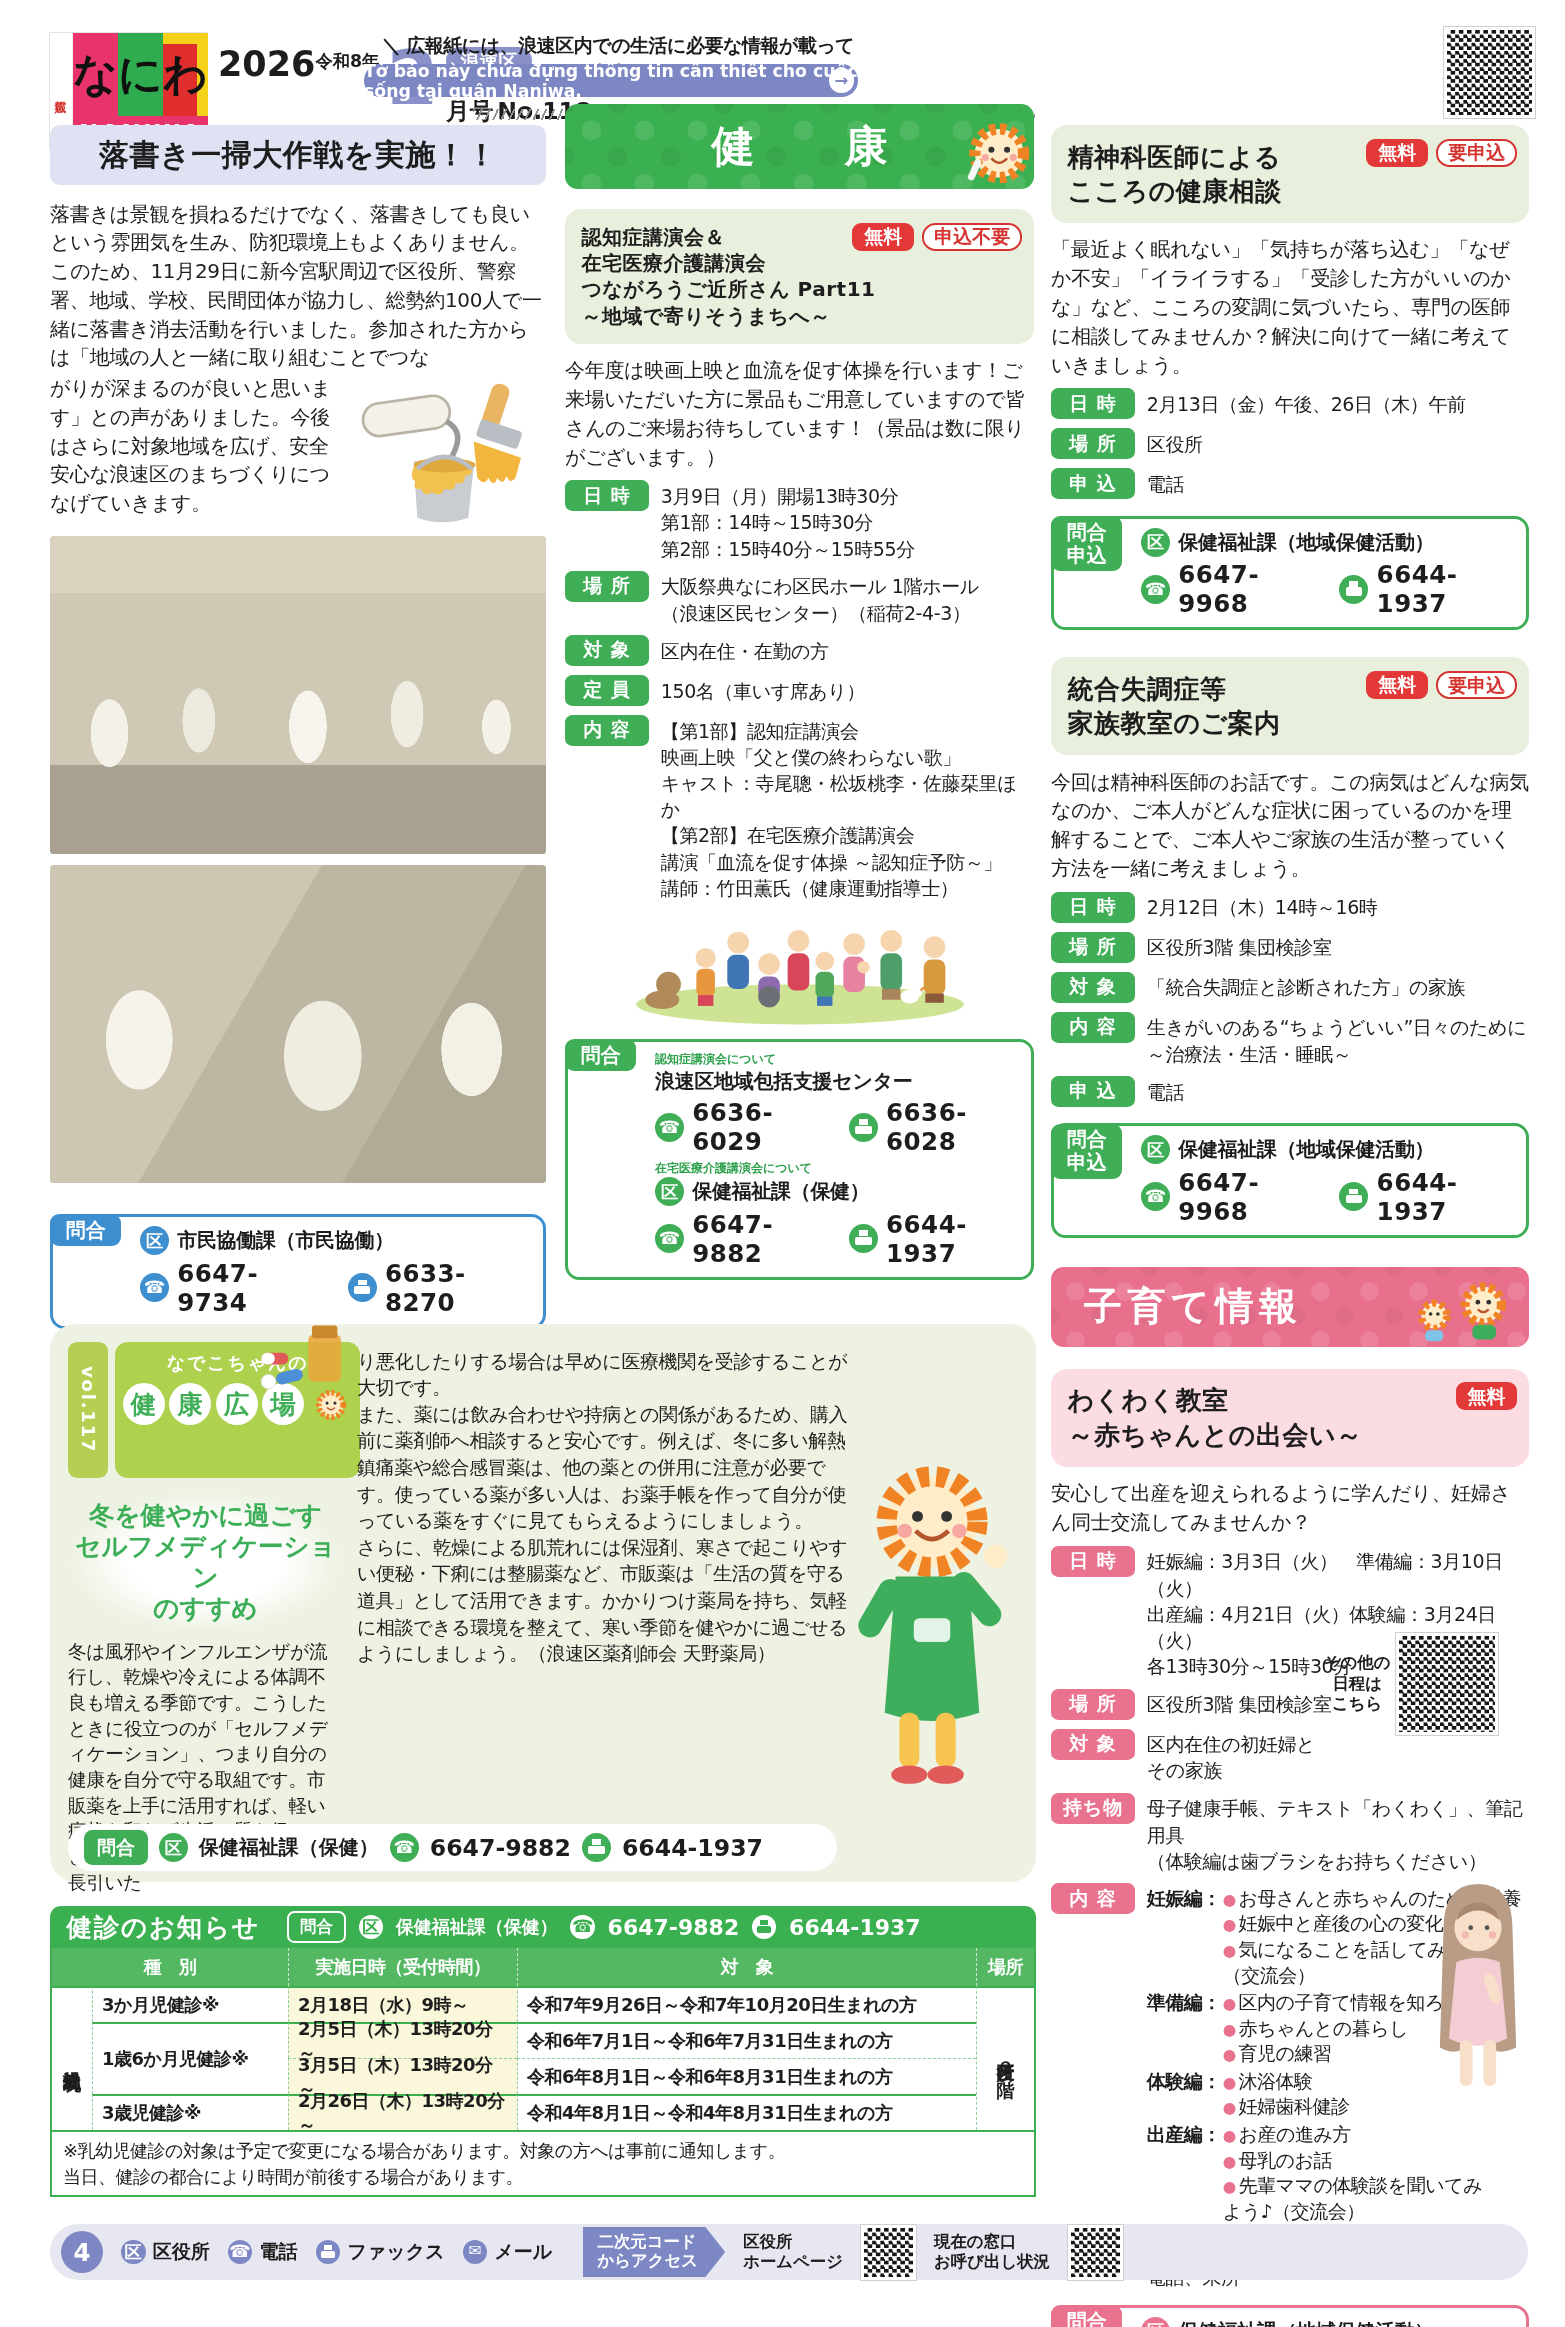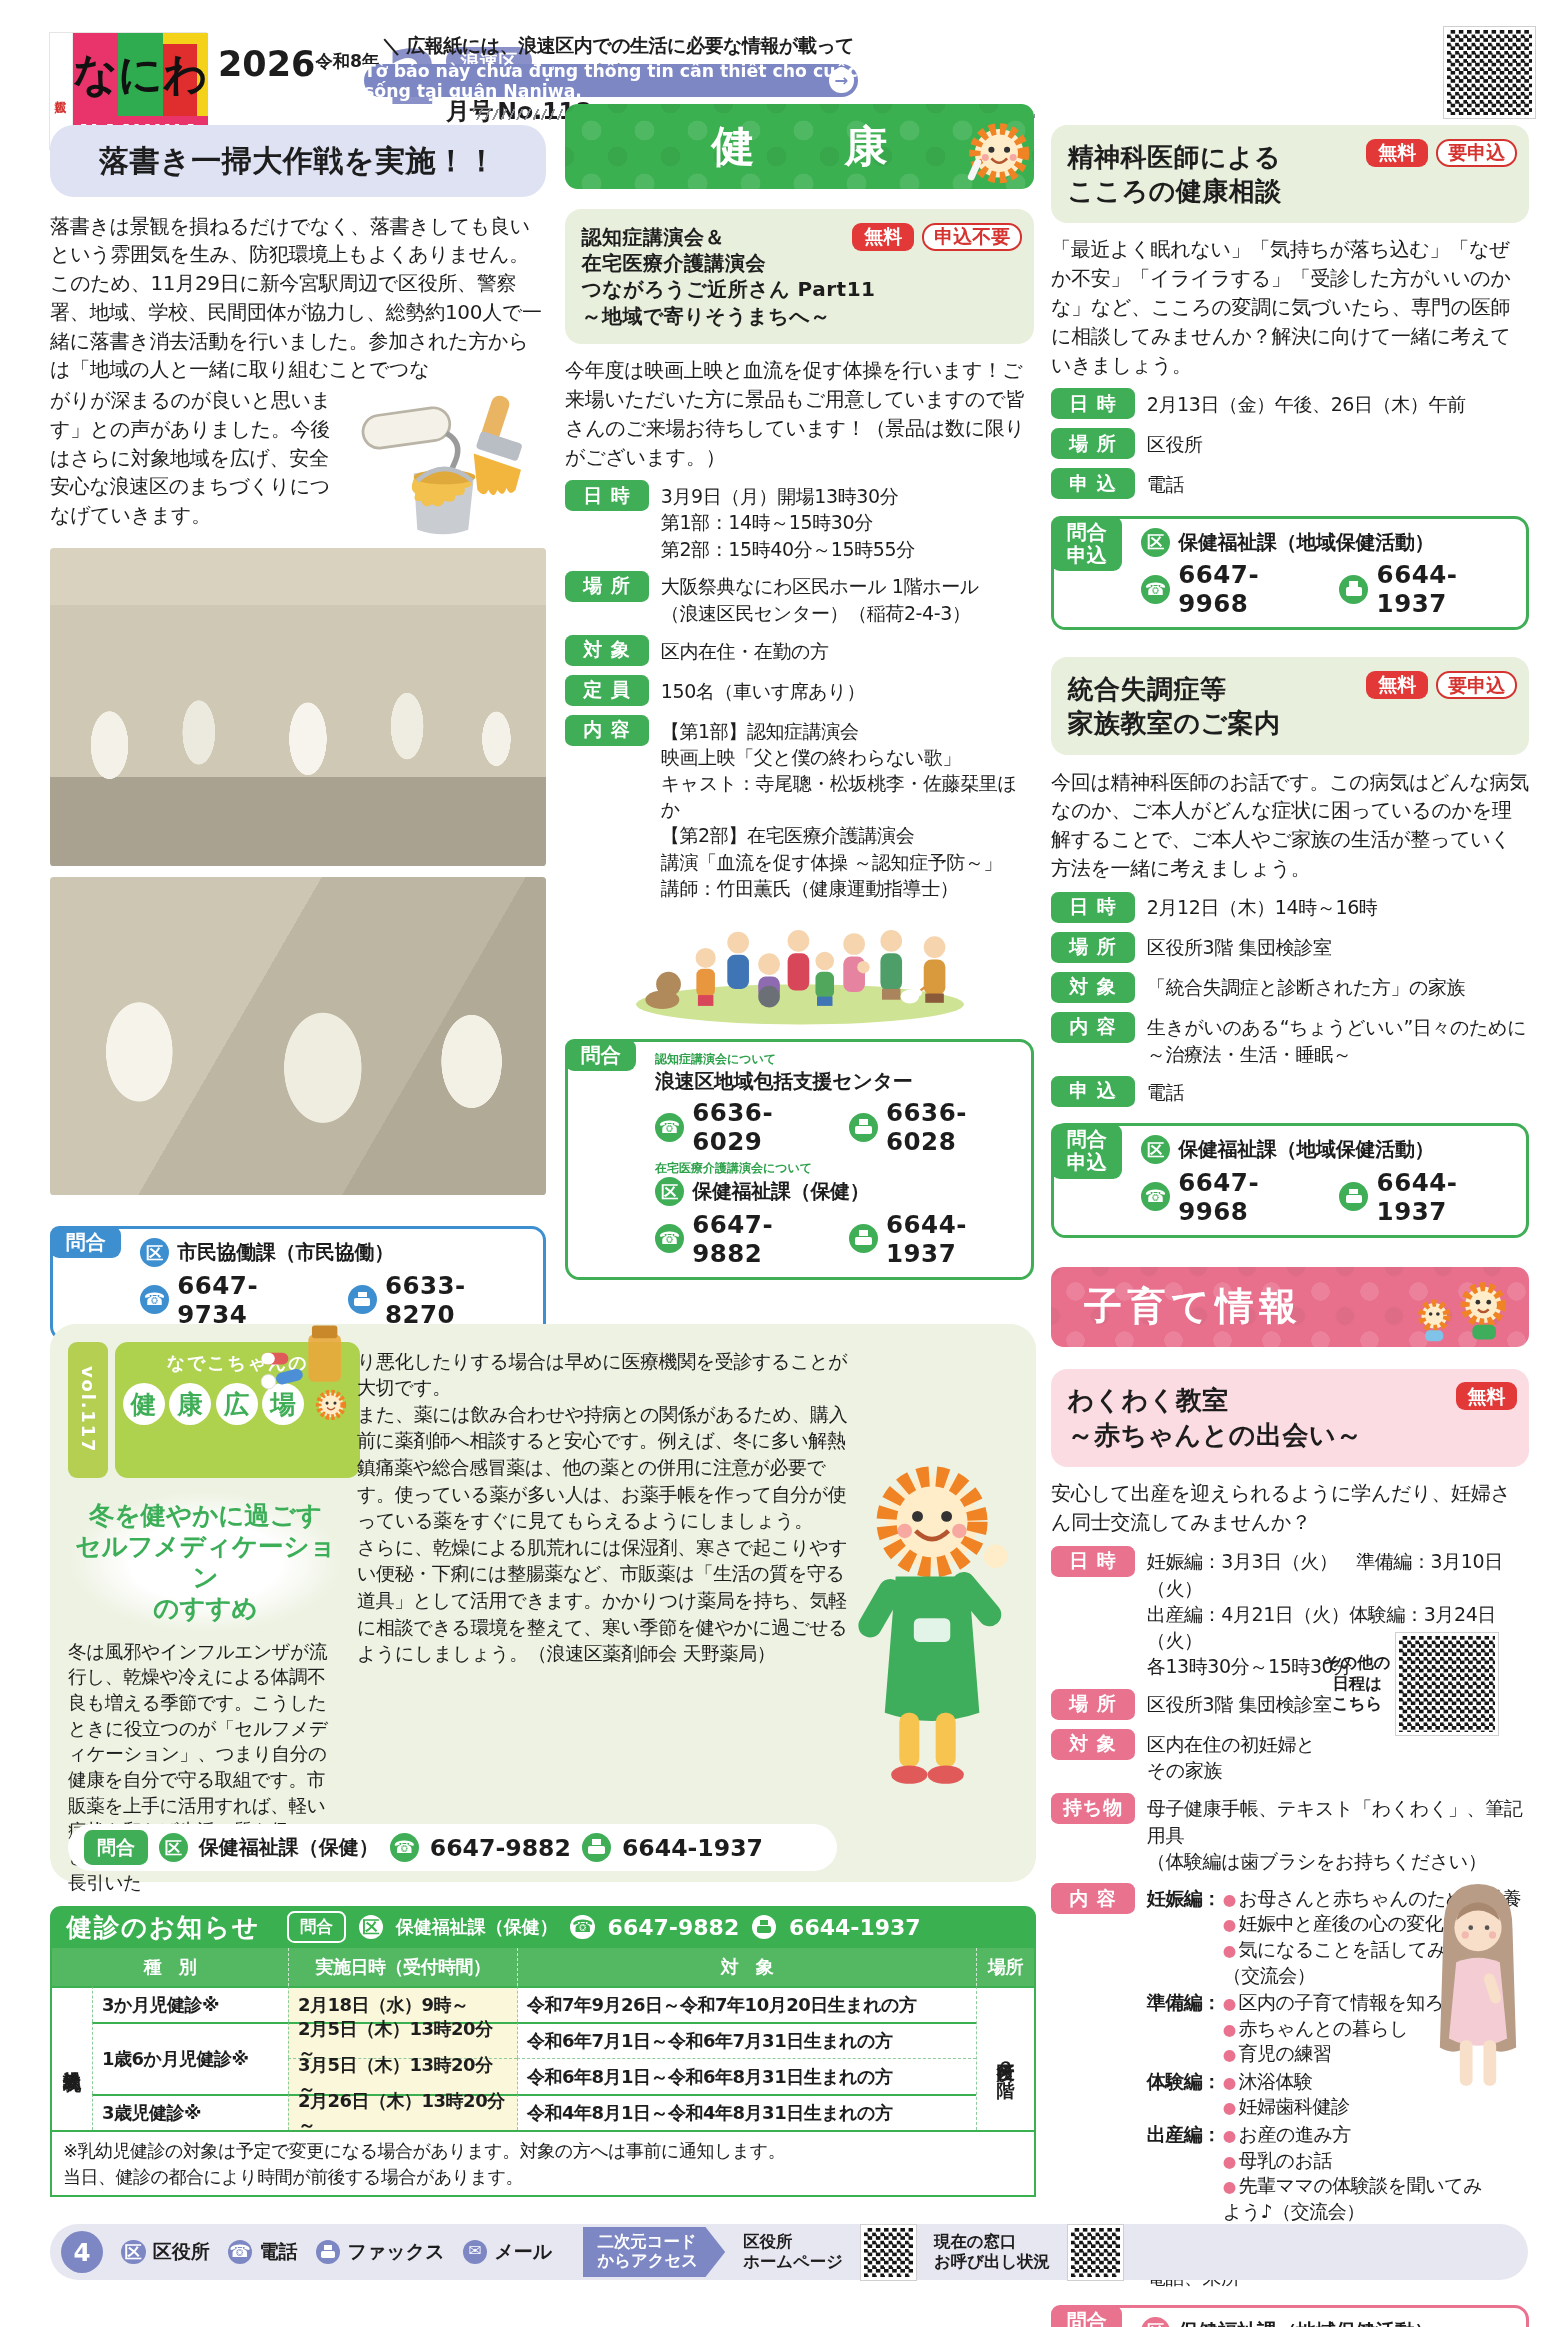--- a/index.html
+++ b/index.html
@@ -79,21 +79,21 @@
   .hatch{left:473px;top:109px;width:562px;height:11px;
          background:repeating-linear-gradient(115deg,#8a8f96 0 1.8px,transparent 1.8px 7.3px);}
   .notice-jp{left:377px;top:33px;width:482px;text-align:center;font-size:19px;font-weight:700;letter-spacing:-0.5px;}
   .vibar{left:364px;top:64px;width:494px;height:33px;background:#7d87c3;border-radius:16.4px;
          color:#fff;font-weight:700;font-size:17.3px;display:flex;align-items:center;justify-content:center;}
   .vibar .arr{position:absolute;right:4.5px;width:24.5px;height:24.5px;border-radius:50%;background:#fff;
               color:#7d87c3;font-weight:800;font-size:16.4px;display:flex;align-items:center;justify-content:center;}
 
   
   .colL{left:50px;top:125px;width:496px;}
-  .tbox-blue{height:72px;background:#dee2f3;border-radius:24px;display:flex;align-items:center;justify-content:center;}
+  .tbox-blue{height:60px;background:#dee2f3;border-radius:10px;display:flex;align-items:center;justify-content:center;}
   .tbox-blue h2{margin:0;font-size:30px;font-weight:800;letter-spacing:0.5px;}
   .split{display:flex;gap:7.3px;}
   .split .txt{width:293px;}
   .photo{width:100%;border-radius:3.6px;}
   .photo1{height:318px;margin-top:9px;
     background:
       radial-gradient(31px 56px at 12% 62%,#f3f1e8 0 60%,transparent 61%),
       radial-gradient(27px 53px at 30% 58%,#eceade 0 60%,transparent 61%),
       radial-gradient(31px 60px at 52% 60%,#f6f4ec 0 60%,transparent 61%),
       radial-gradient(27px 55px at 72% 56%,#efede2 0 60%,transparent 61%),

